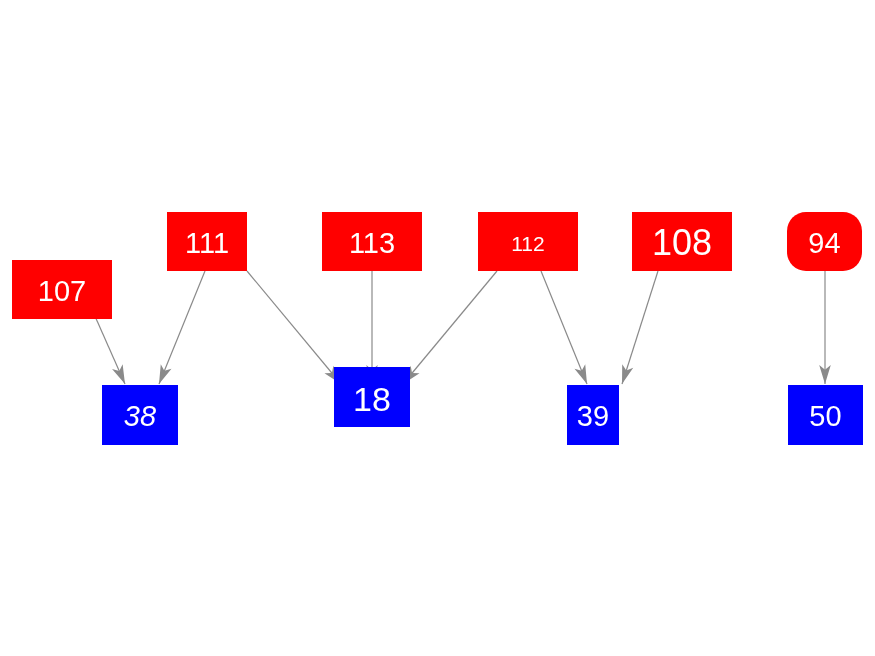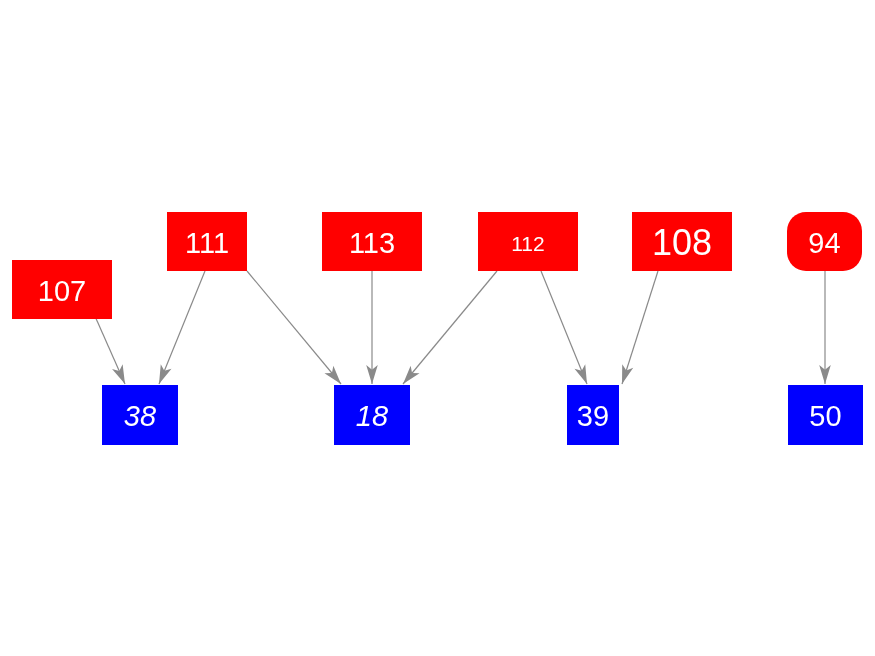--- a/index.html
+++ b/index.html
@@ -71,21 +71,21 @@
     </div>
     <div class="node" style="left: 632px; top: 212px; width: 100px; height: 59px; background: rgb(255, 0, 0); color: rgb(255, 255, 255); font-size: 36px;">
       <span>108</span>
     </div>
     <div class="node" style="left: 787px; top: 212px; width: 75px; height: 59px; background: rgb(255, 0, 0); color: rgb(255, 255, 255); font-size: 29px; border-radius: 19px;">
       <span>94</span>
     </div>
     <div class="node" style="left: 102px; top: 385px; width: 76px; height: 60px; background: rgb(0, 0, 255); color: rgb(255, 255, 255); font-size: 29px; font-style: italic;">
       <span>38</span>
     </div>
-    <div class="node" style="left: 334px; top: 385px; width: 76px; height: 60px; background: rgb(0, 0, 255); color: rgb(255, 255, 255); font-size: 29px; font-style: italic;">
+    <div class="node" style="left: 334px; top: 367px; width: 76px; height: 60px; background: rgb(0, 0, 255); color: rgb(255, 255, 255); font-size: 34px;">
       <span>18</span>
     </div>
     <div class="node" style="left: 567px; top: 385px; width: 52px; height: 60px; background: rgb(0, 0, 255); color: rgb(255, 255, 255); font-size: 29px;">
       <span>39</span>
     </div>
     <div class="node" style="left: 788px; top: 385px; width: 75px; height: 60px; background: rgb(0, 0, 255); color: rgb(255, 255, 255); font-size: 29px;">
       <span>50</span>
     </div>
   </div>
 

